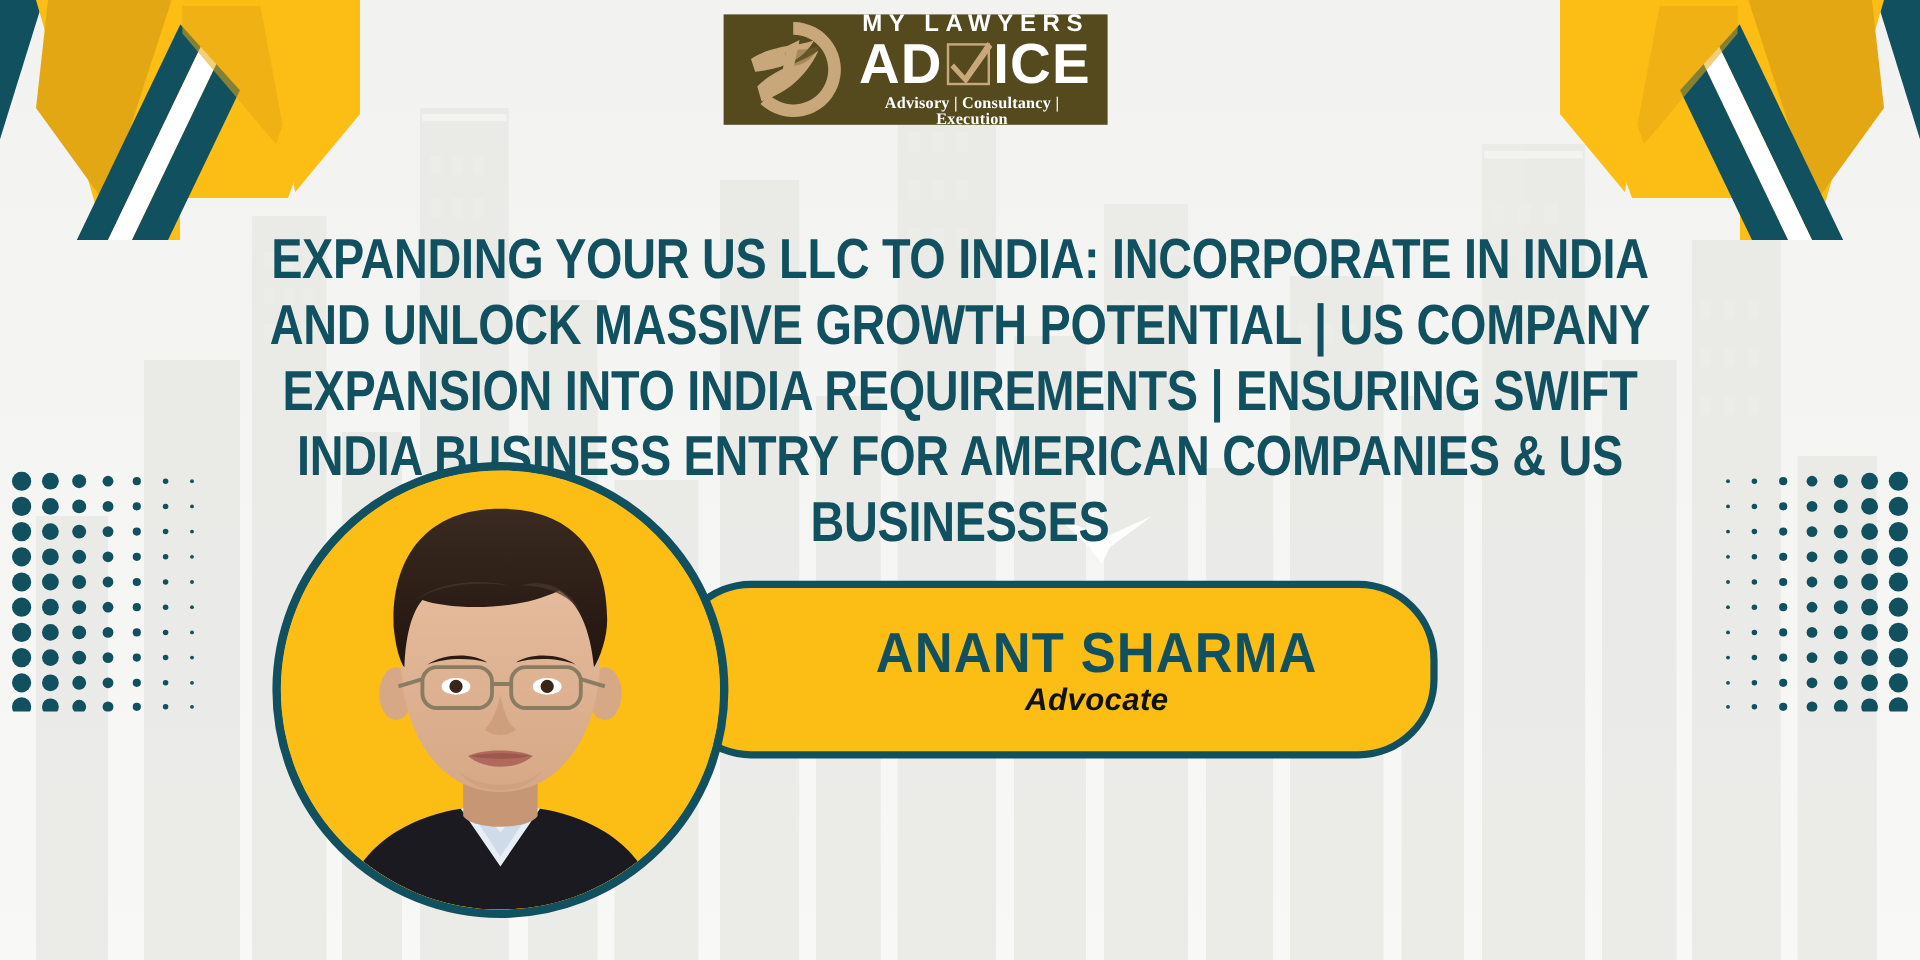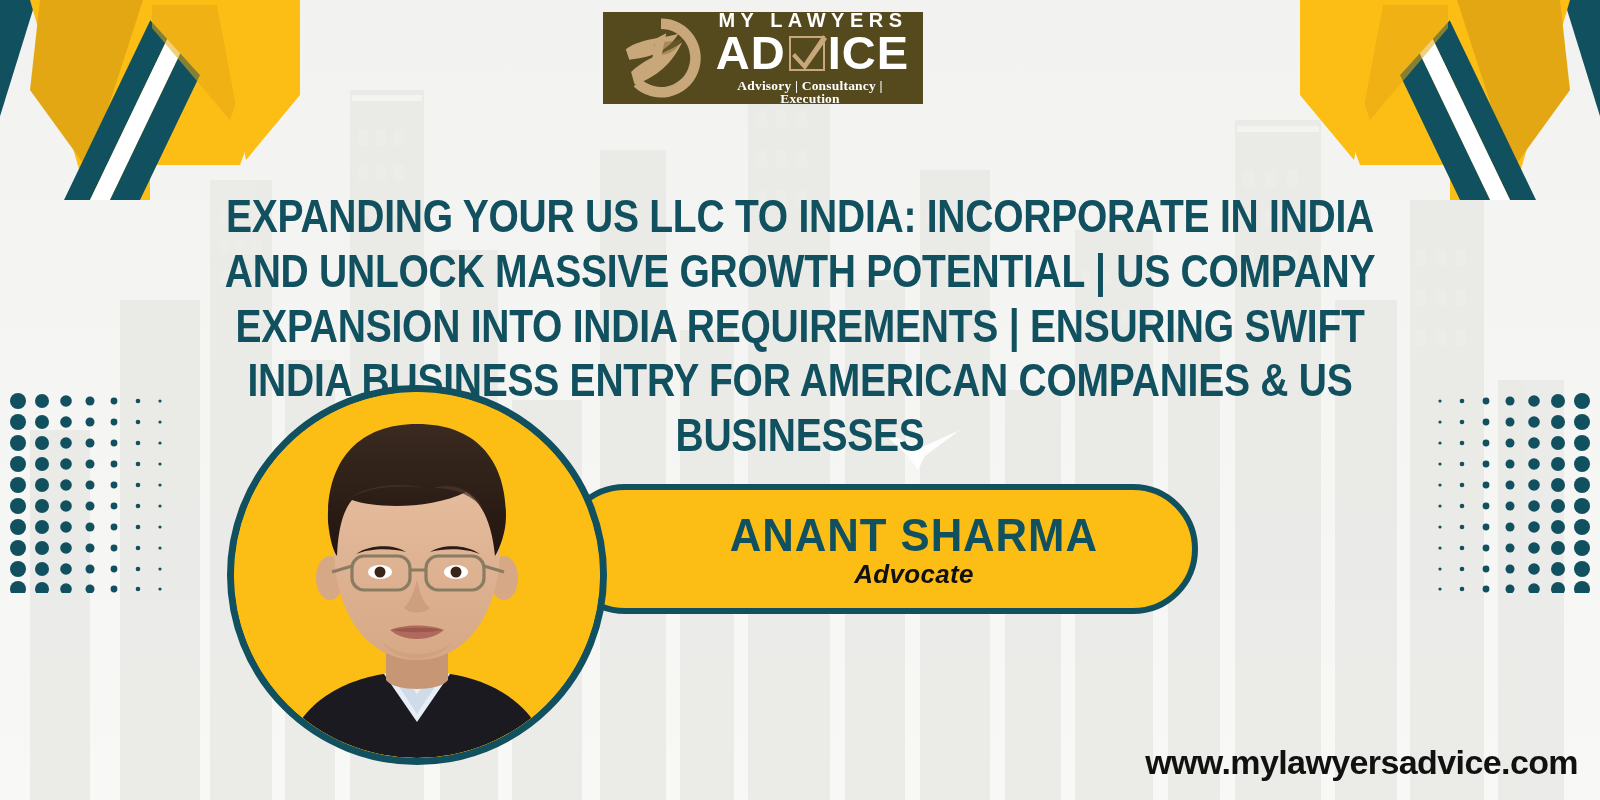--- a/index.html
+++ b/index.html
@@ -130,21 +130,21 @@
     text-transform: uppercase;
   }
 
   
   .name-badge {
     position: absolute;
     z-index: 6;
     left: 560px;
     top: 484px;
     width: 638px;
-    height: 130px;
+    height: 148px;
     background: #fcbd14;
     border: 6px solid #11505e;
     border-radius: 66px;
     box-sizing: border-box;
     display: flex;
     flex-direction: column;
     align-items: center;
     justify-content: center;
     padding-left: 70px;
   }
@@ -609,15 +609,14 @@
         <path d="M183 188 C179 204 174 212 170 216 C176 222 190 222 196 216 C190 212 186 202 183 188 Z" fill="#c79674" opacity="0.65"></path>
 
         <path d="M156 238 C170 232 196 232 210 238 C196 250 170 250 156 238 Z" fill="#b0695c"></path>
         <path d="M158 238 C172 235 194 235 208 238 C194 241 172 241 158 238 Z" fill="#8d4c43" opacity="0.6"></path>
 
         <path d="M148 250 C164 266 202 266 218 250 C204 272 162 272 148 250 Z" fill="#c79674" opacity="0.35"></path>
       </g>
     </svg>
   </div>
 
-  <div class="website">www.mylawyersadvice.com</div>
 
 </div>
 
 </body></html>

